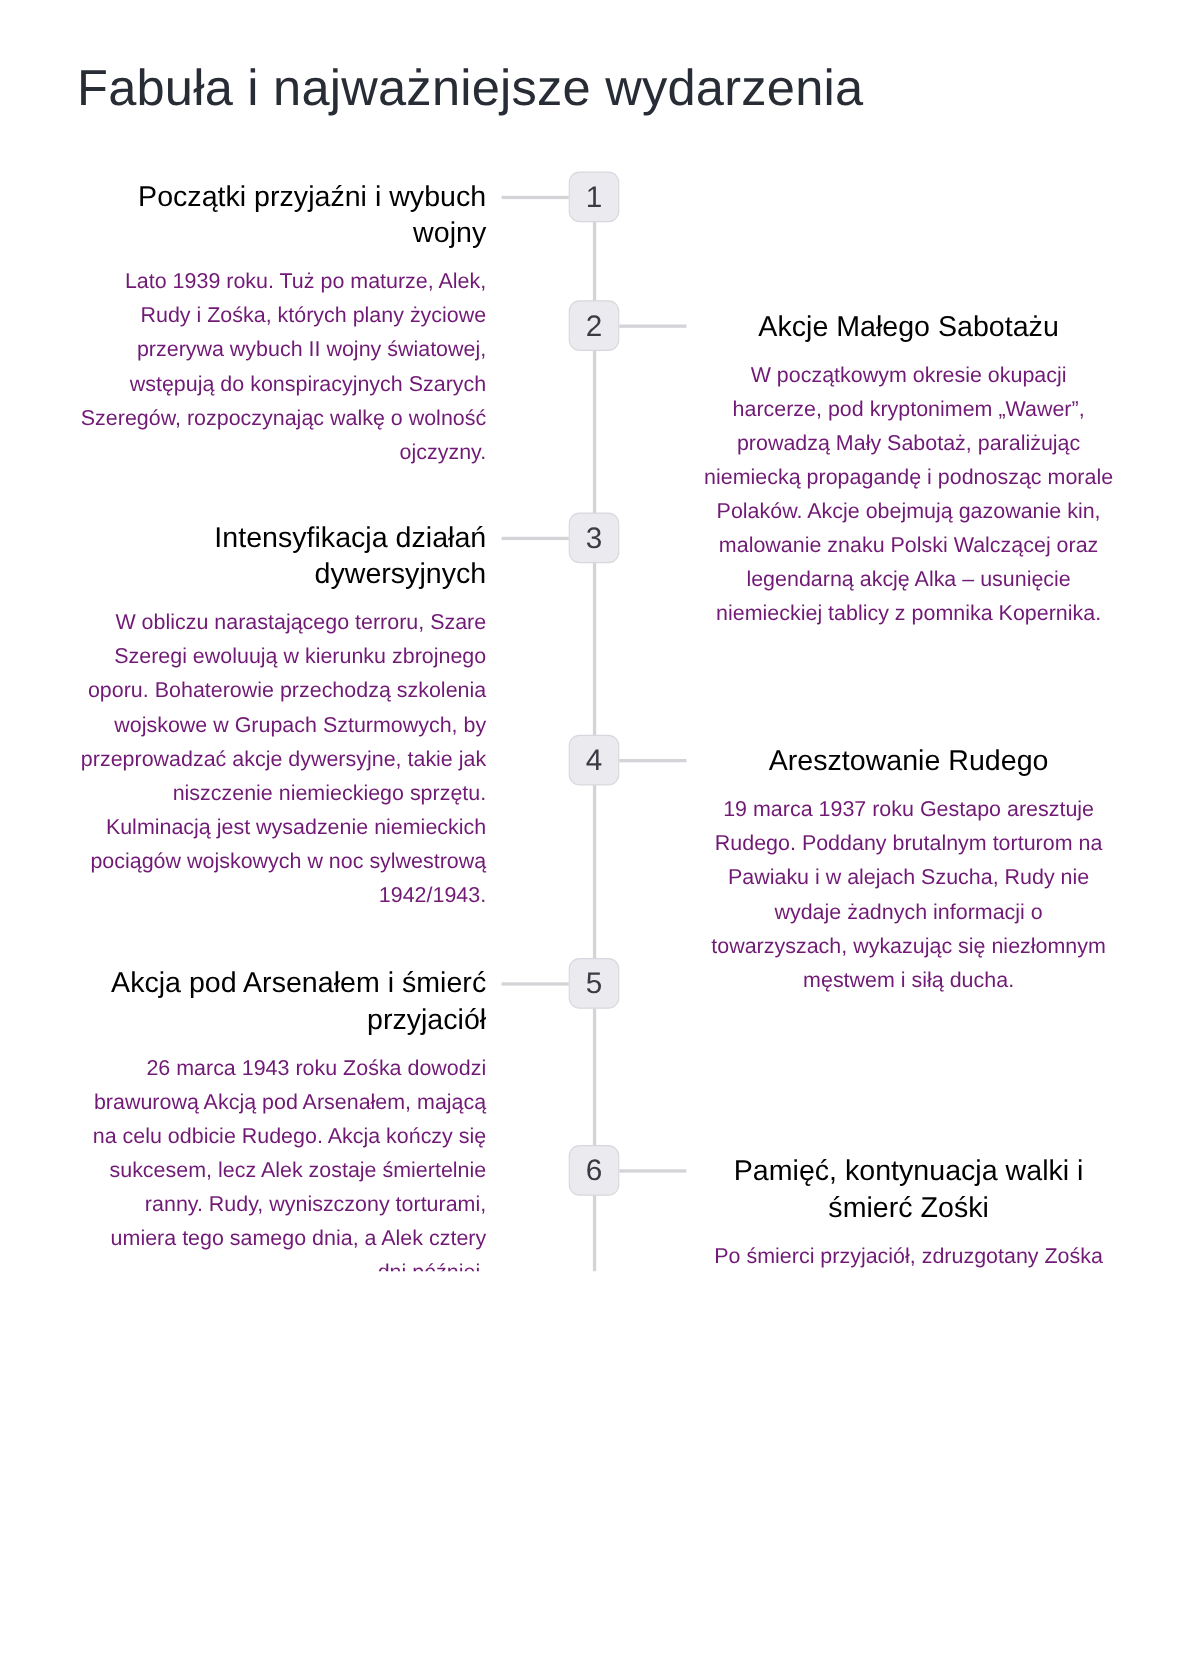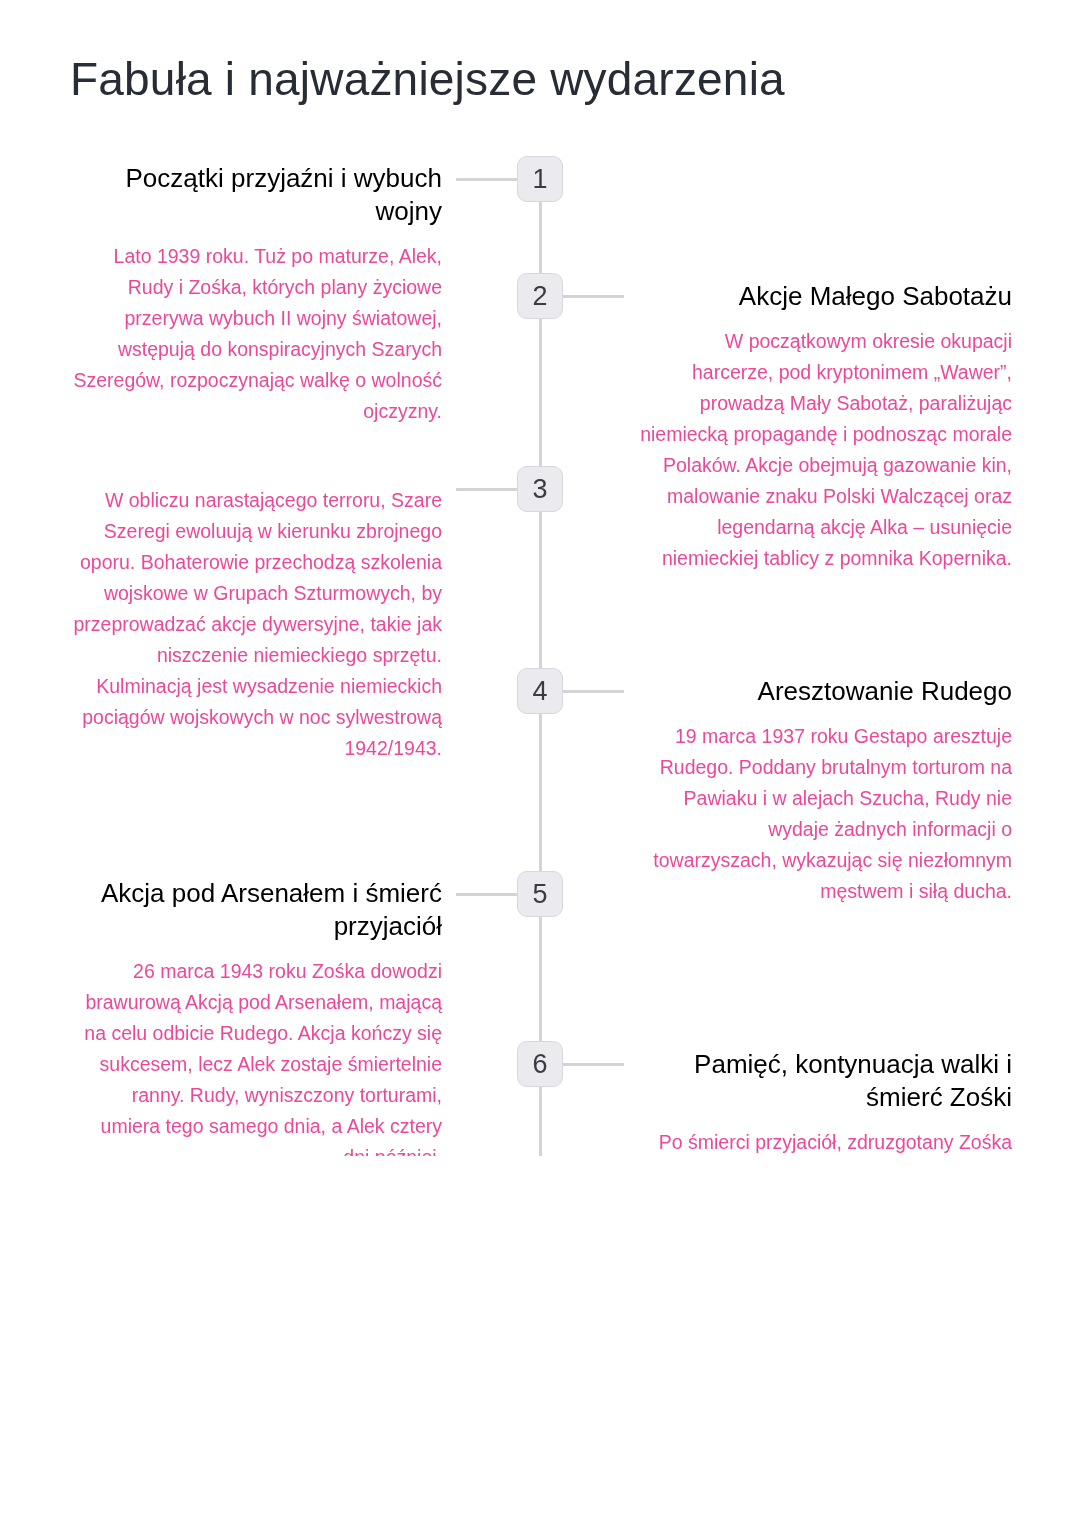--- a/index.html
+++ b/index.html
@@ -48,33 +48,33 @@
     justify-content:center;
     font-size:27px;
     font-weight:300;
     color:#3b3b43;
   }
   .block{
     position:absolute;
     width:372px;
   }
   .block.left{ left:70px; text-align:right; }
-  .block.right{ left:640px; text-align:right; }
+  .block.right{ left:640px; text-align:center; }
   .item-title{
     margin:0;
     font-size:26px;
     line-height:33px;
     font-weight:300;
     color:#000000;
   }
   .item-body{
     margin:13px 0 0 0;
     font-size:19.5px;
     line-height:31px;
-    color:#ec4899;
+    color:#701a75;
   }
 </style>
 </head>
 <body>
 
 <div class="page">
   <h1 class="page-title">Fabuła i najważniejsze wydarzenia</h1>
 
   <div class="axis"></div>
 
@@ -87,20 +87,21 @@
       </div>
       <div class="node" style="top: 273px;">2</div>
       <div class="connector" style="top: 294.5px; left: 563px; width: 61px;"></div>
       <div class="block right" style="top: 280px;">
         <h2 class="item-title">Akcje Małego Sabotażu</h2>
         <p class="item-body">W początkowym okresie okupacji harcerze, pod kryptonimem „Wawer”, prowadzą Mały Sabotaż, paraliżując niemiecką propagandę i podnosząc morale Polaków. Akcje obejmują gazowanie kin, malowanie znaku Polski Walczącej oraz legendarną akcję Alka – usunięcie niemieckiej tablicy z pomnika Kopernika.</p>
       </div>
       <div class="node" style="top: 466px;">3</div>
       <div class="connector" style="top: 487.5px; left: 456px; width: 61px;"></div>
       <div class="block left" style="top: 472px;">
+        <h2 class="item-title">Intensyfikacja działań dywersyjnych</h2>
         <p class="item-body">W obliczu narastającego terroru, Szare Szeregi ewoluują w kierunku zbrojnego oporu. Bohaterowie przechodzą szkolenia wojskowe w Grupach Szturmowych, by przeprowadzać akcje dywersyjne, takie jak niszczenie niemieckiego sprzętu. Kulminacją jest wysadzenie niemieckich pociągów wojskowych w noc sylwestrową 1942/1943.</p>
       </div>
       <div class="node" style="top: 668px;">4</div>
       <div class="connector" style="top: 689.5px; left: 563px; width: 61px;"></div>
       <div class="block right" style="top: 675px;">
         <h2 class="item-title">Aresztowanie Rudego</h2>
         <p class="item-body">19 marca 1937 roku Gestapo aresztuje Rudego. Poddany brutalnym torturom na Pawiaku i w alejach Szucha, Rudy nie wydaje żadnych informacji o towarzyszach, wykazując się niezłomnym męstwem i siłą ducha.</p>
       </div>
       <div class="node" style="top: 871px;">5</div>
       <div class="connector" style="top: 892.5px; left: 456px; width: 61px;"></div>

